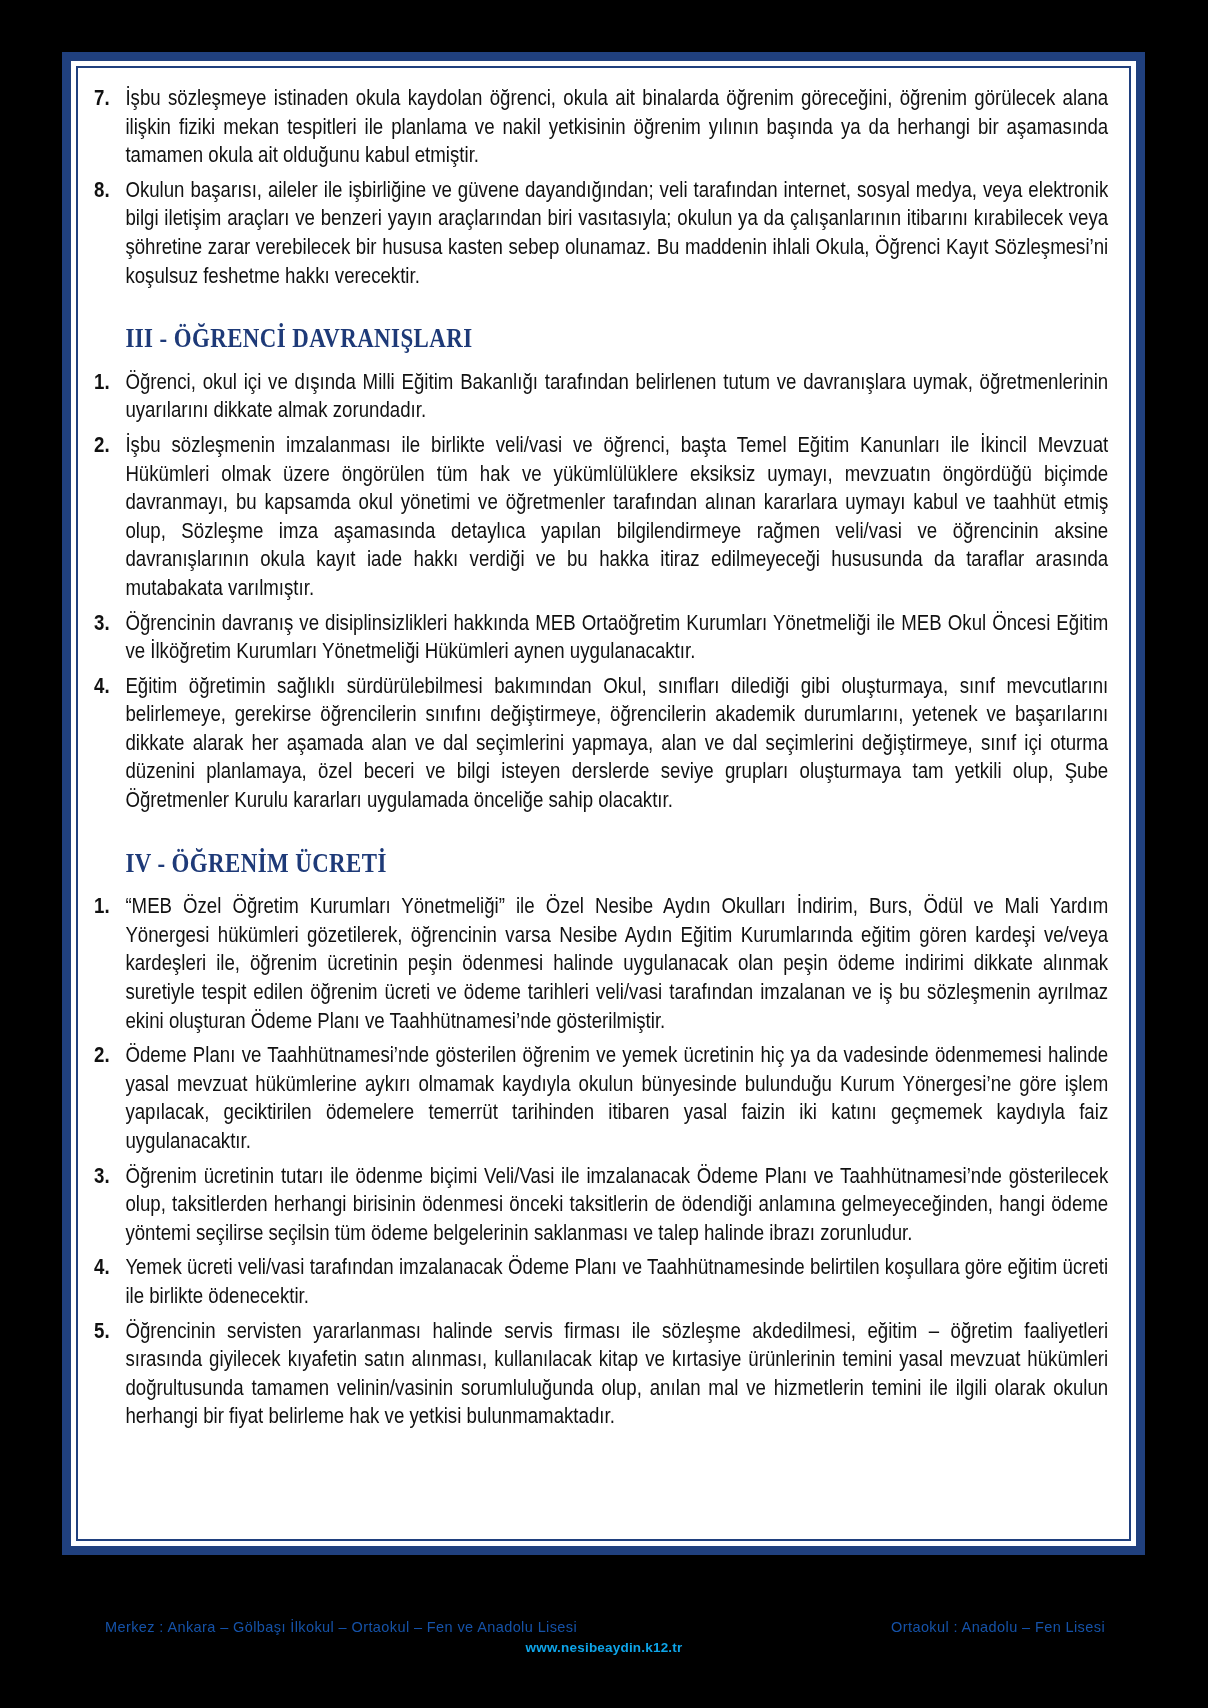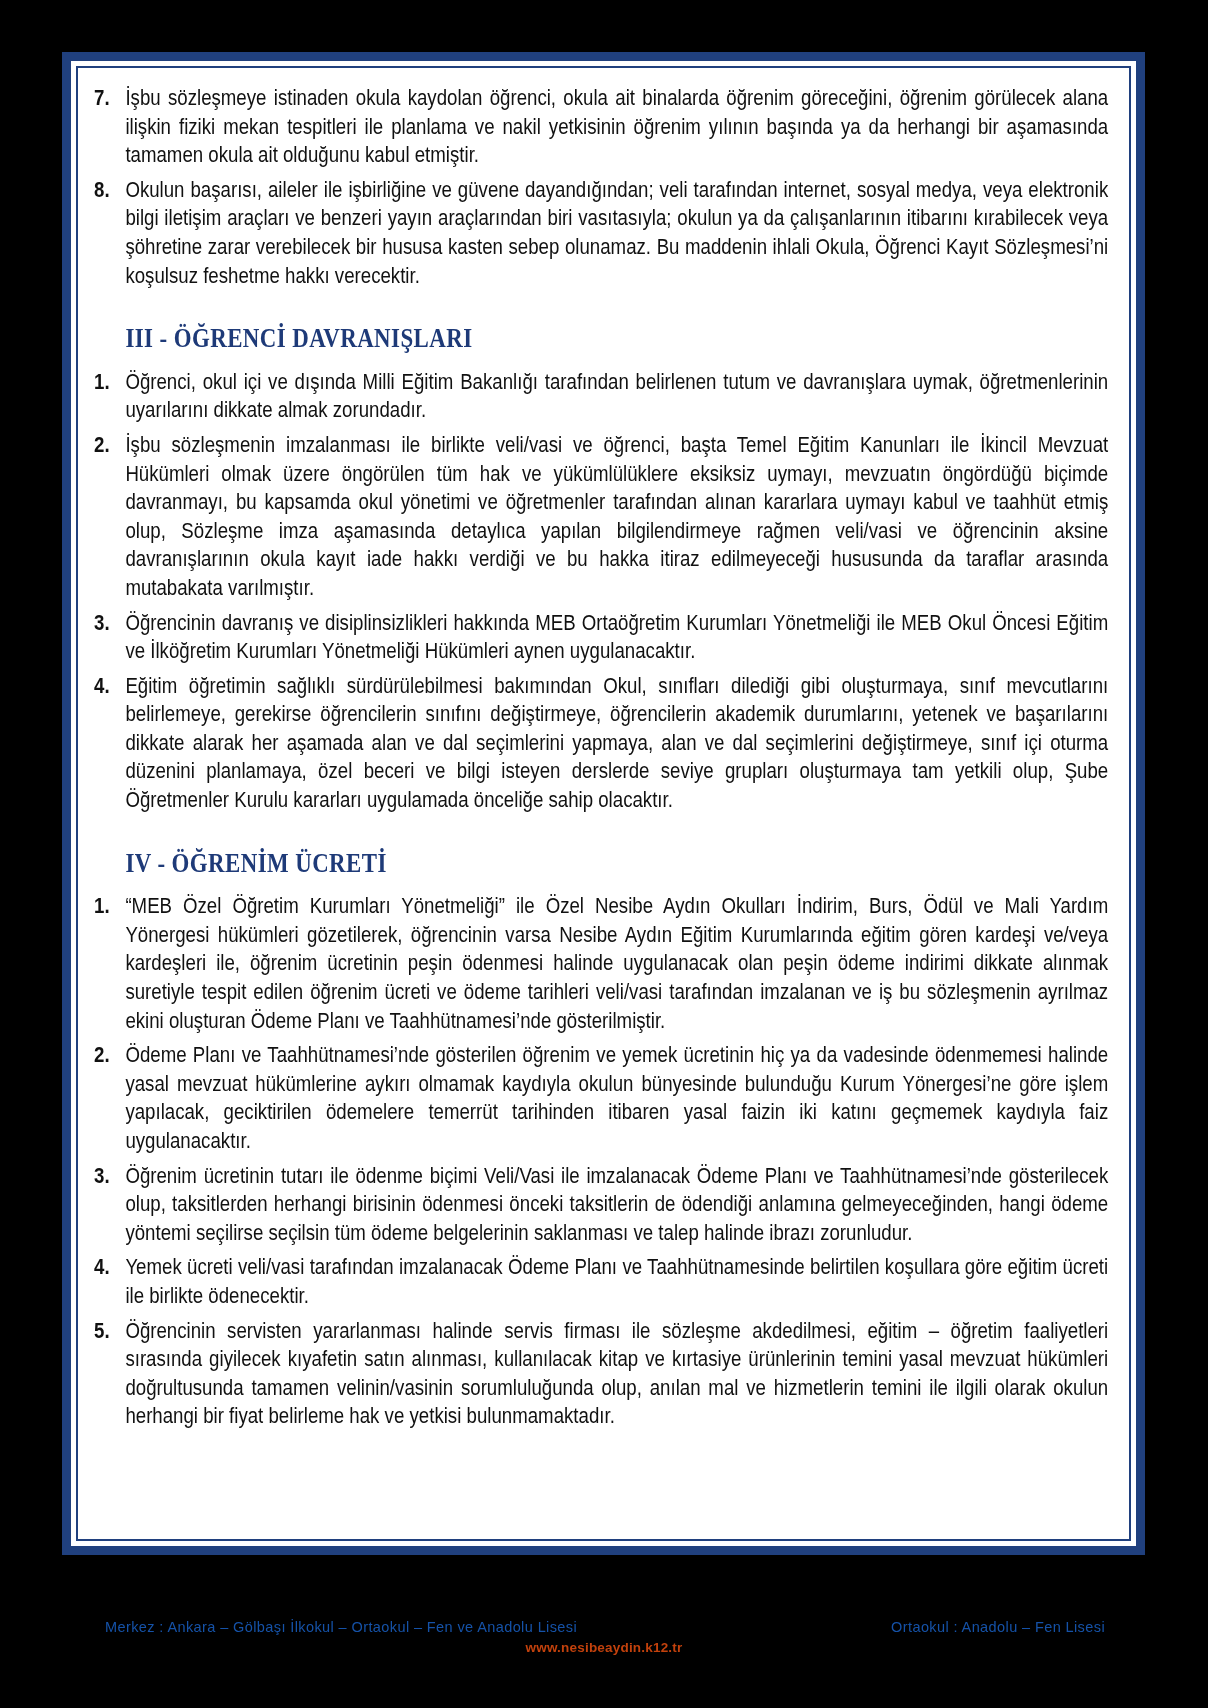--- a/index.html
+++ b/index.html
@@ -76,21 +76,21 @@
     font-size: 14.5px;
     letter-spacing: 0.4px;
     margin-top: 44px;
   }
   .site-url {
     position: absolute;
     left: 0;
     top: 1640px;
     width: 100%;
     text-align: center;
-    color: #c2410c;
+    color: #0ea5e9;
     font-weight: bold;
     font-size: 13.5px;
     letter-spacing: 0.2px;
   }
 </style>
 </head>
 <body>
 
 <div class="page">
   <div class="page-inner">

